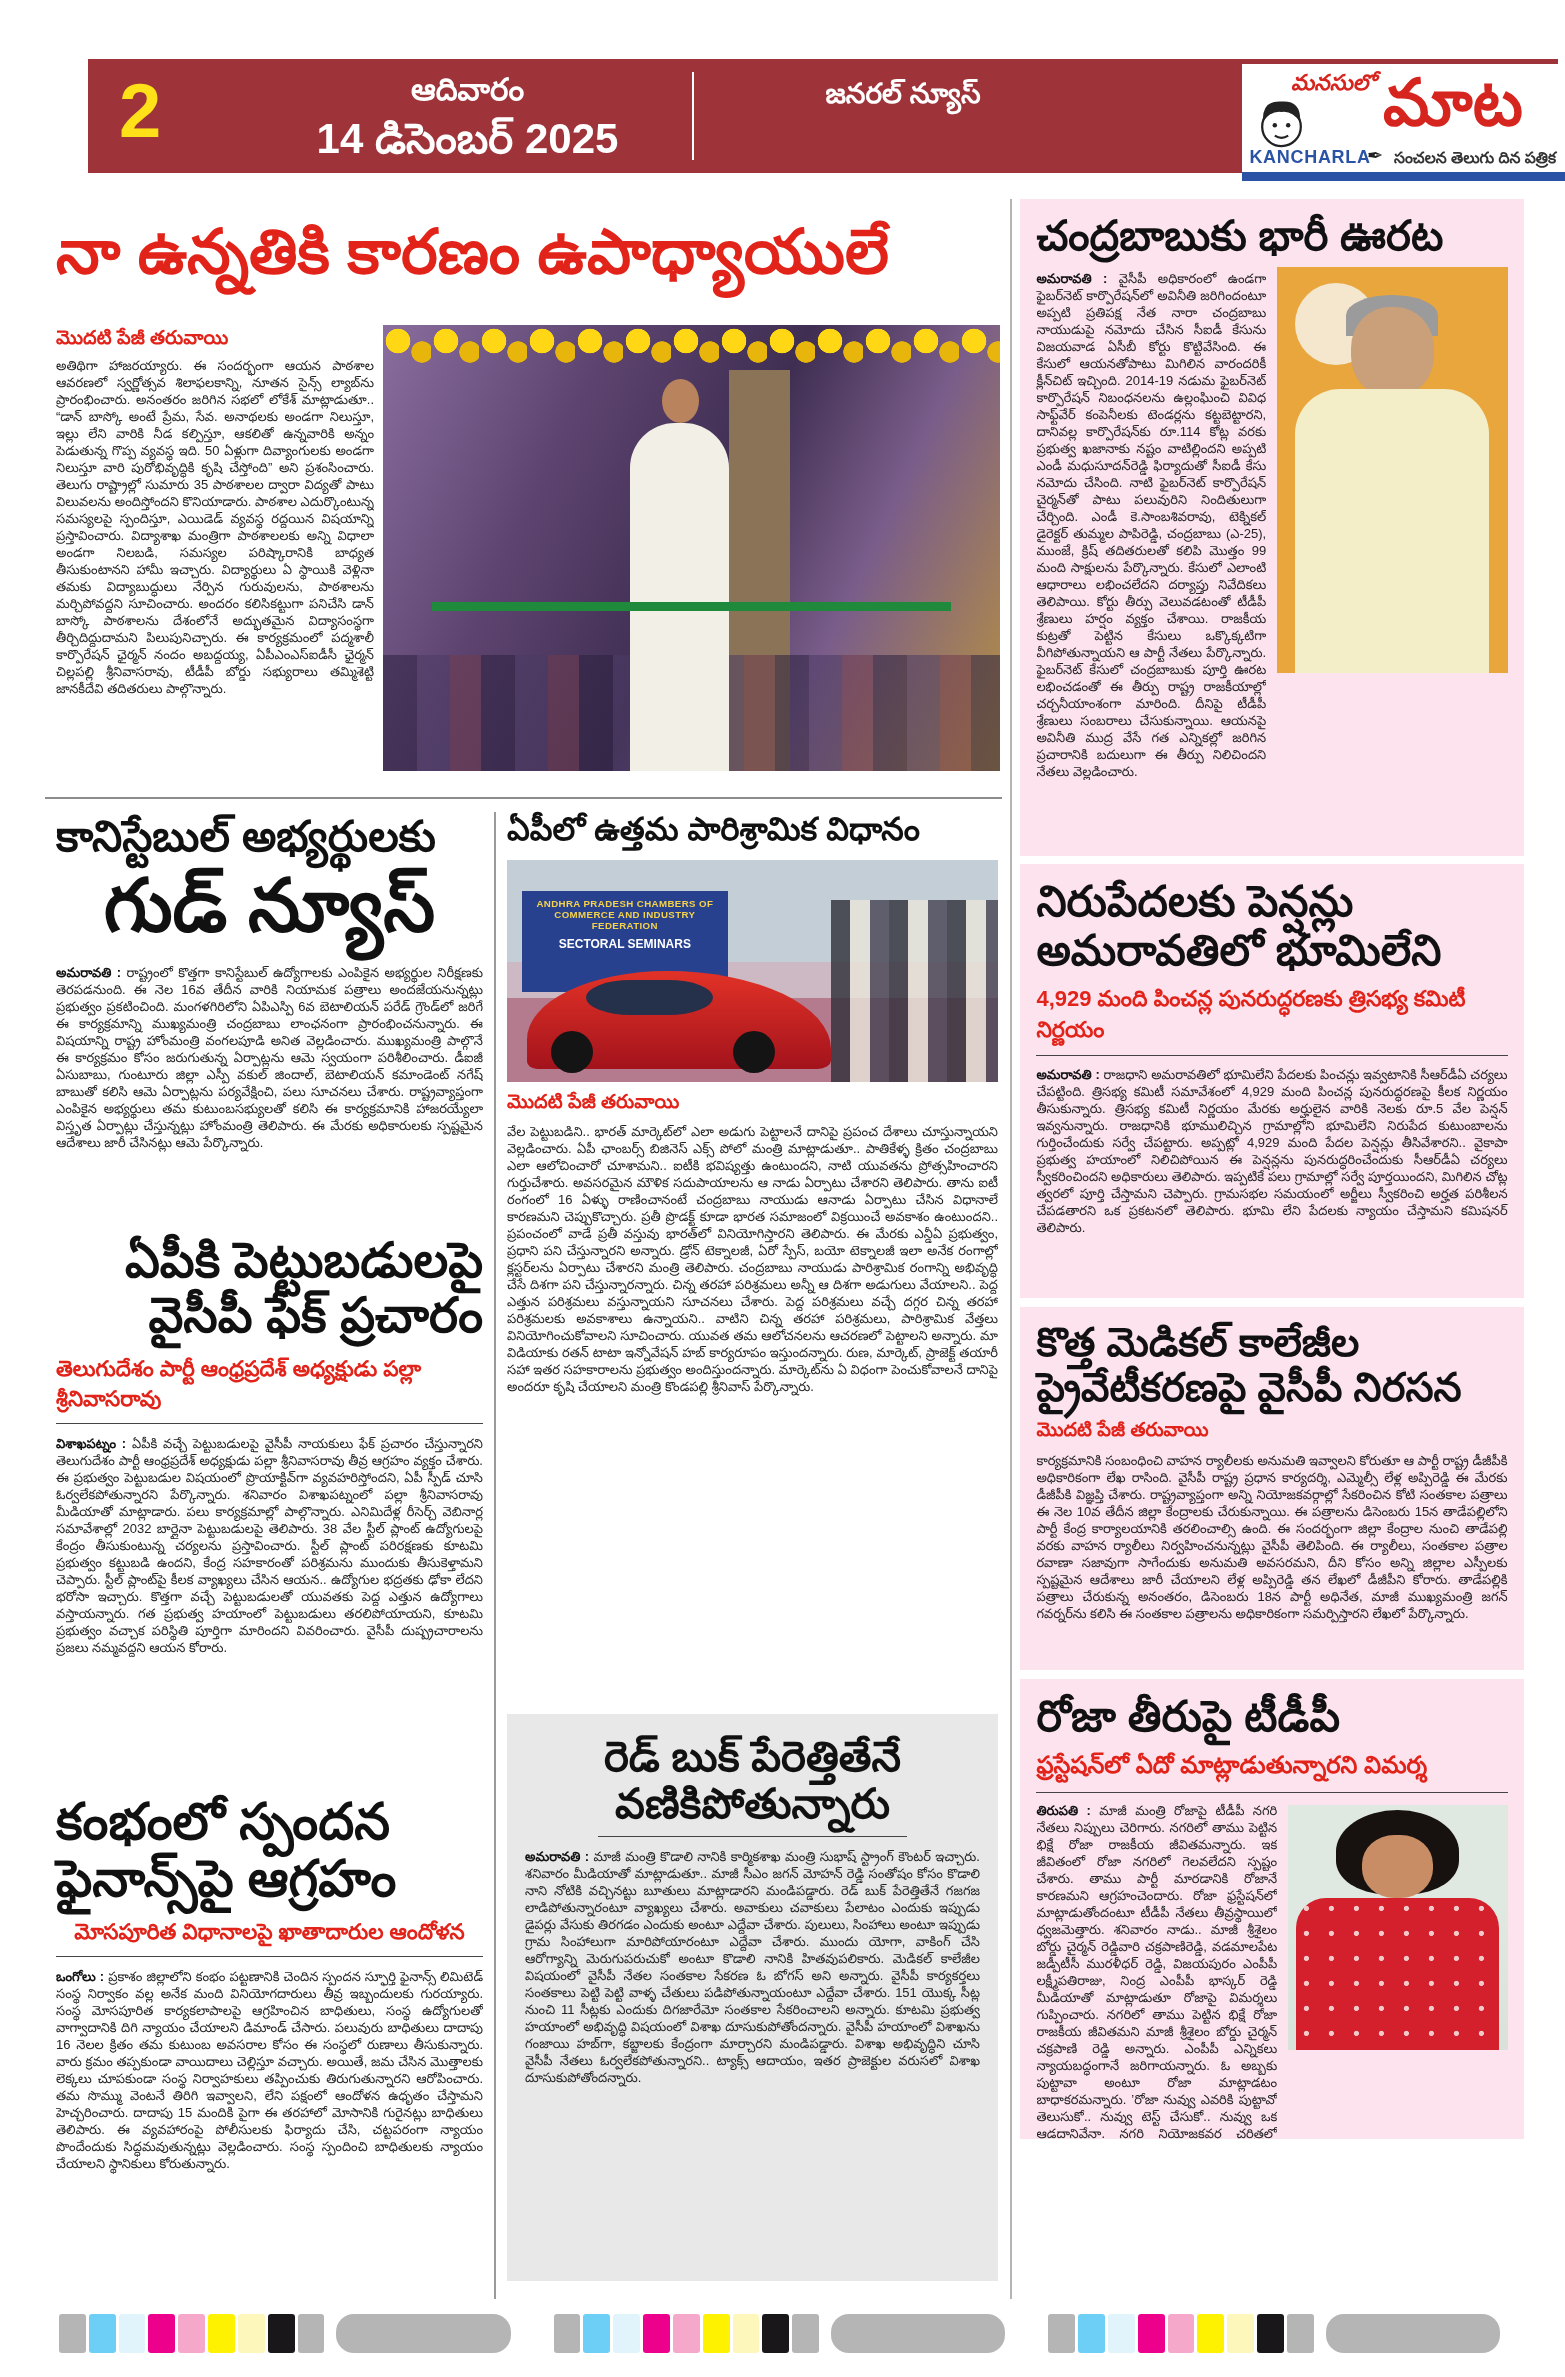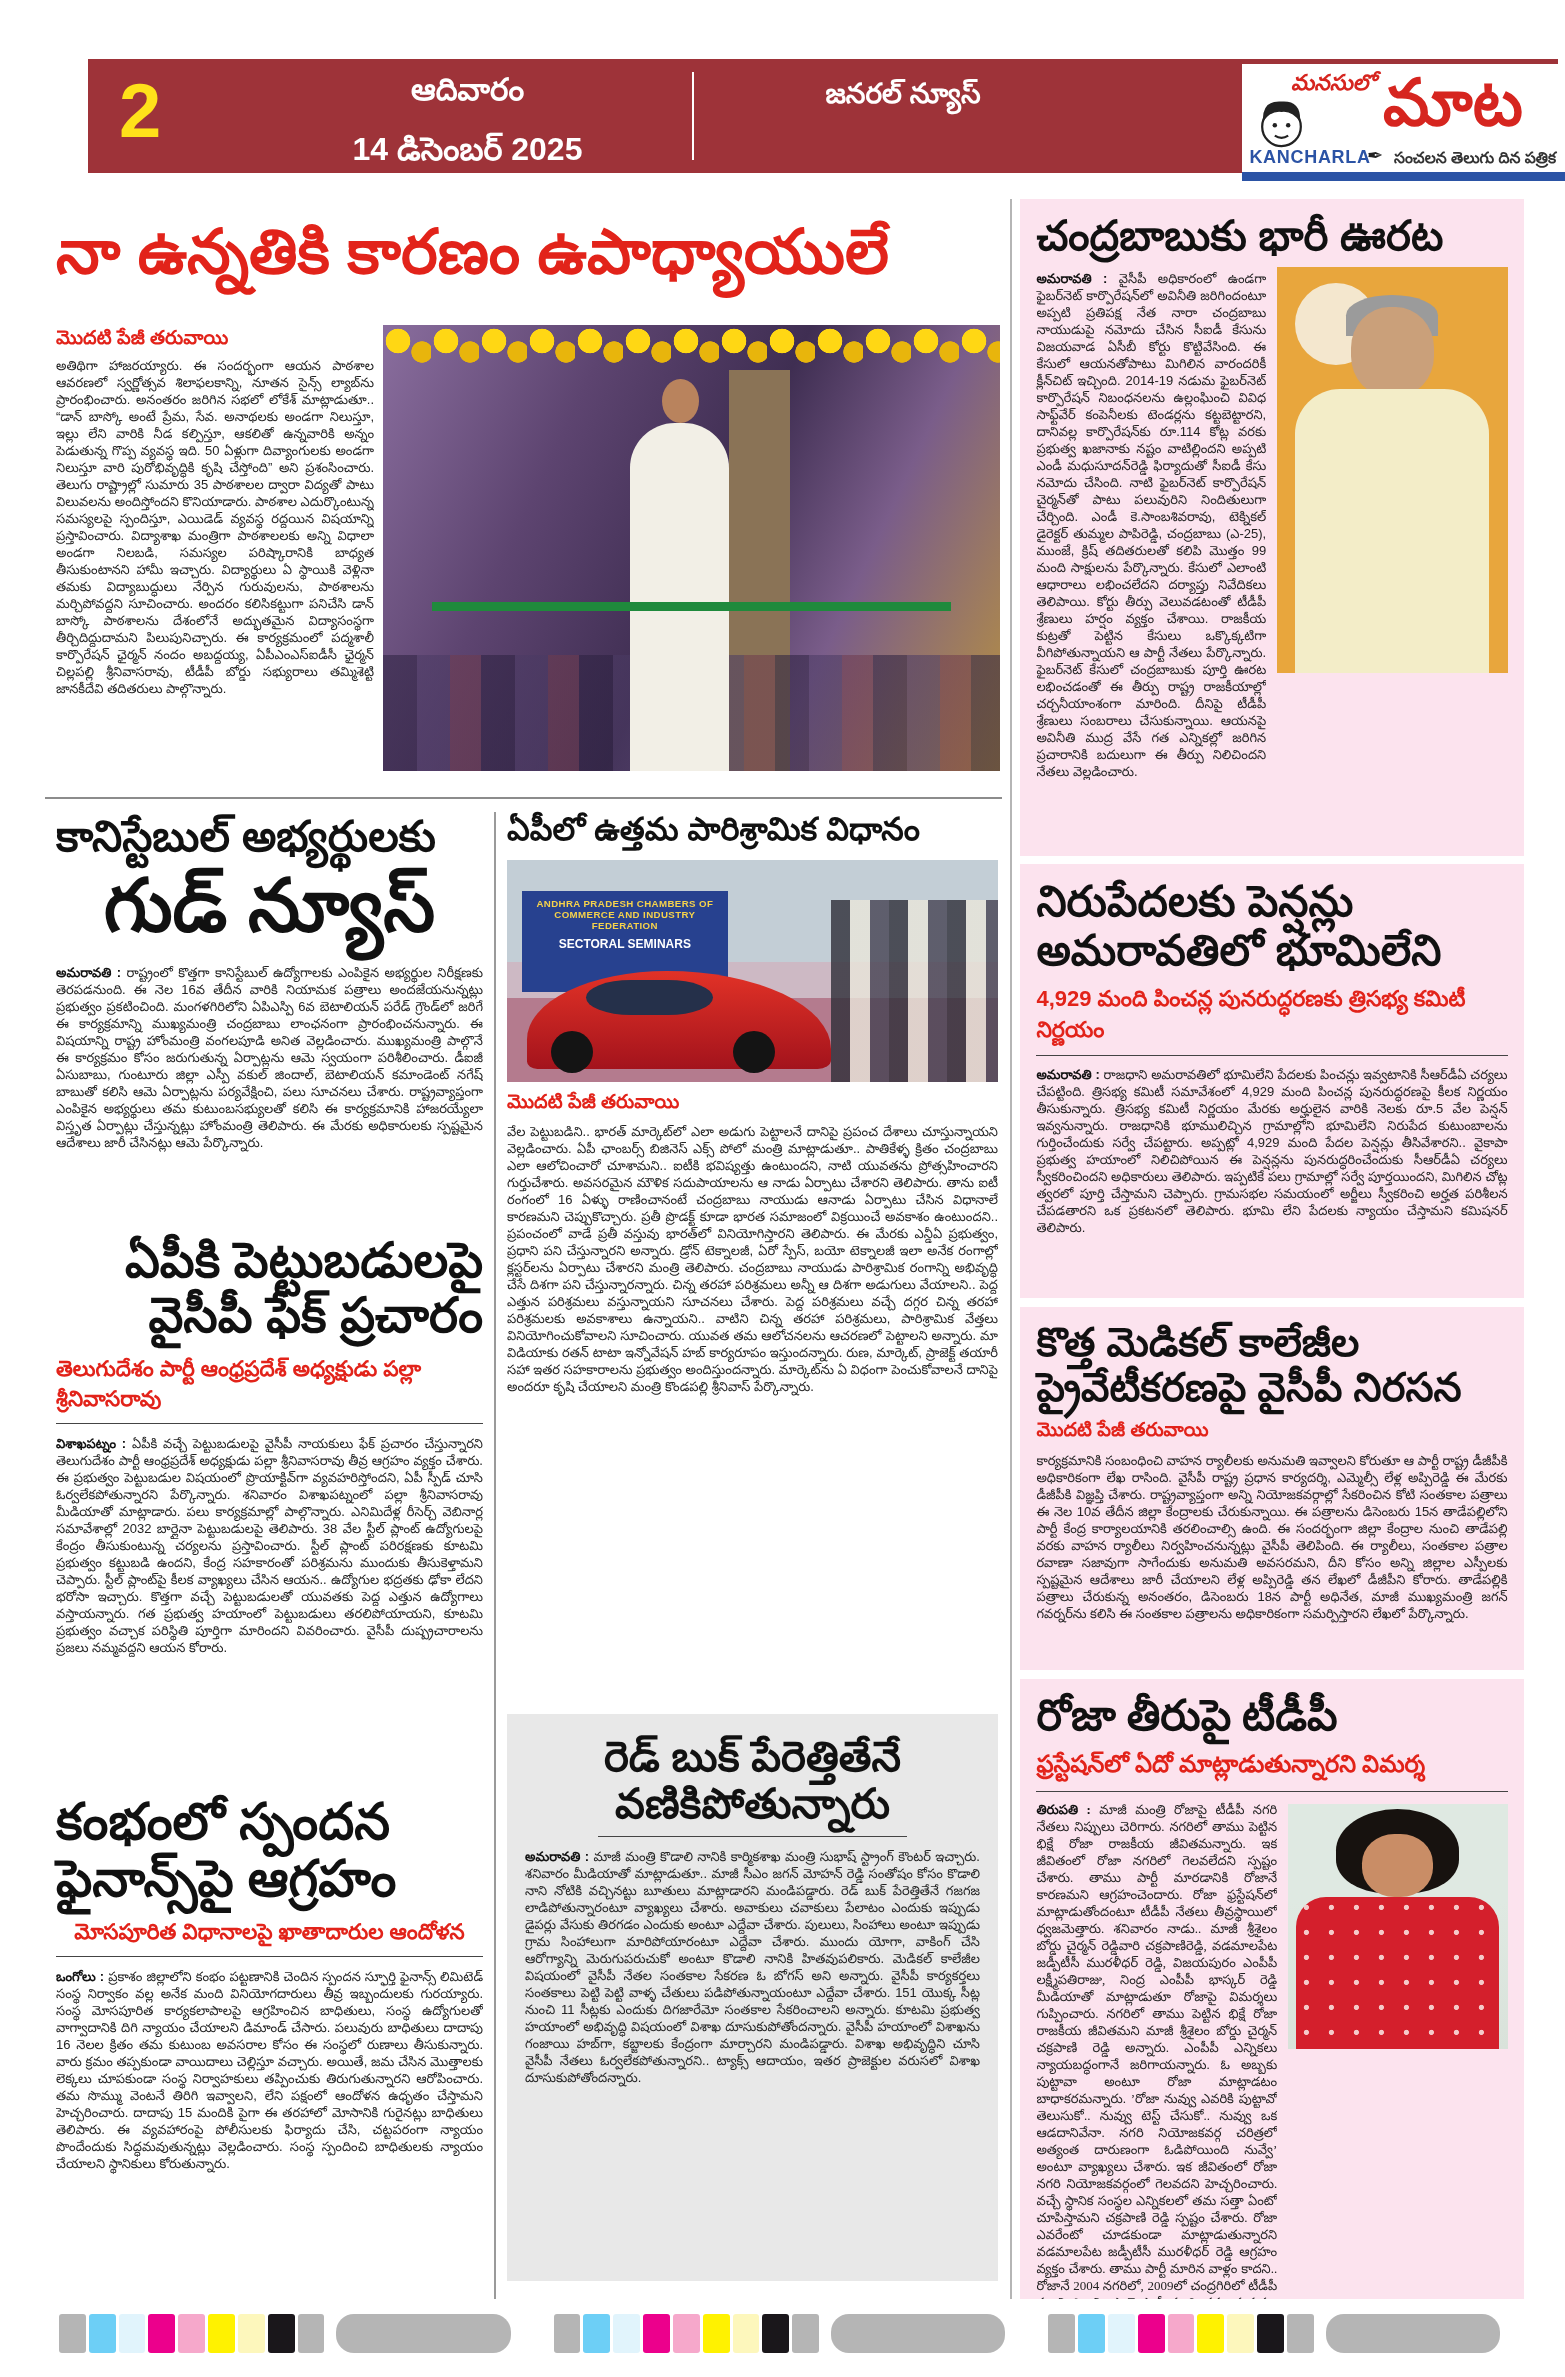--- a/index.html
+++ b/index.html
@@ -3,21 +3,21 @@
 <meta charset="utf-8">
 <style>
   html,body{margin:0;padding:0;background:#fff;}
   #page{position:relative;width:1565px;height:2377px;background:#fff;overflow:hidden;
         font-family:"Liberation Sans","DejaVu Sans",sans-serif;color:#1c1c1c;}
   
   #header-strip{position:absolute;left:88px;top:59px;width:1470px;height:114px;background:#9e3339;}
   #page-num{position:absolute;left:31px;top:6px;font-size:76px;font-weight:bold;color:#ffe11a;line-height:1.2;}
   #date-block{position:absolute;left:186px;top:13.4px;width:387px;text-align:center;color:#fff;font-weight:bold;}
   #date-block .weekday{font-size:31px;}
-  #date-block .date{font-size:32px;margin-top:16px;}
+  #date-block .date{font-size:42px;margin-top:0;}
   #header-vrule{position:absolute;left:604px;top:13.4px;width:2.2px;height:88px;background:#fff;}
   #section-block{position:absolute;left:640px;top:12px;width:350px;text-align:center;}
   #section-en{display:inline-block;font-size:42px;font-weight:bold;color:#ffe11a;letter-spacing:1.5px;
               border-bottom:3.7px solid #ffe11a;padding-bottom:6px;}
   #section-te{margin-top:7.4px;font-size:28px;font-weight:bold;color:#fff;}
   #logo-box{position:absolute;left:1154px;top:4.5px;width:329px;height:117px;background:#fff;overflow:hidden;}
   #logo-box .blue-strip{position:absolute;left:0;bottom:0;width:100%;height:9px;background:#2b53a5;}
   .logo-tag{position:absolute;left:49px;top:6px;font-size:22px;font-weight:bold;color:#d6251f;font-style:italic;}
   .logo-face{position:absolute;left:12px;top:30px;}
   .logo-name{position:absolute;left:141px;top:1.5px;font-size:65px;font-weight:bold;color:#d6251f;}
@@ -82,21 +82,21 @@
   #graybox{margin-top:12px;background:#e8e8e8;padding:19.3px 18px;height:529px;overflow:hidden;}
   #rb-hl{font-size:42px;text-align:center;}
   #rb-sub{margin-top:10.4px;font-size:25px;text-align:center;}
   #graybox .subrule{width:68%;margin:9px auto 0 auto;}
   #rb-body{margin-top:10.4px;height:402px;}
   
   .pinkpanel{position:absolute;left:1020px;width:504px;background:#fce3ee;padding:13.4px 16.4px;box-sizing:border-box;overflow:hidden;}
   #rp1{top:199px;height:657px;}
   #rp2{top:864px;height:434px;}
   #rp3{top:1307px;height:363px;}
-  #rp4{top:1679px;height:620px;font-family:Liberation Serif, serif;}
+  #rp4{top:1679px;height:460px;}
   #cbn-hl{font-size:42px;}
   #cbn-photo{float:right;width:231px;height:406px;margin:7.4px 0 6px 10.4px;position:relative;overflow:hidden;
      background:linear-gradient(180deg,#e8a63d 0 100%);}
   #cbn-photo .emblem{position:absolute;left:8%;top:4%;width:82px;height:82px;background:#f6f2e8;border-radius:50%;opacity:.85;}
   #cbn-photo .head{position:absolute;left:32%;top:10%;width:36%;height:22%;background:#caa07a;border-radius:46%;}
   #cbn-photo .hair{position:absolute;left:30%;top:7%;width:40%;height:10%;background:#9b9b9b;border-radius:50% 50% 0 0;}
   #cbn-photo .shirt{position:absolute;left:8%;top:30%;width:84%;height:70%;background:#f3edc8;border-radius:45px 45px 0 0;}
   #cbn-body{margin-top:10.4px;}
   #pen-hl{font-size:43px;}
   #pen-sub{margin-top:12px;font-size:22px;}

